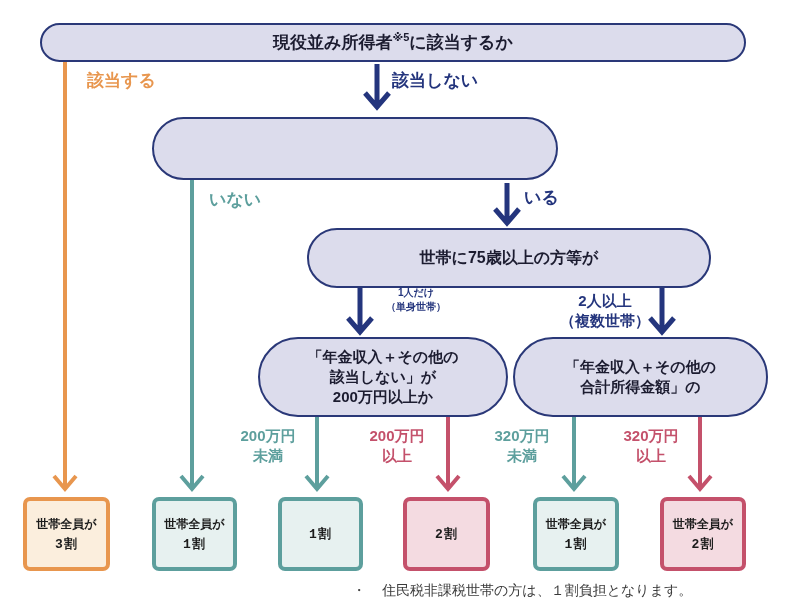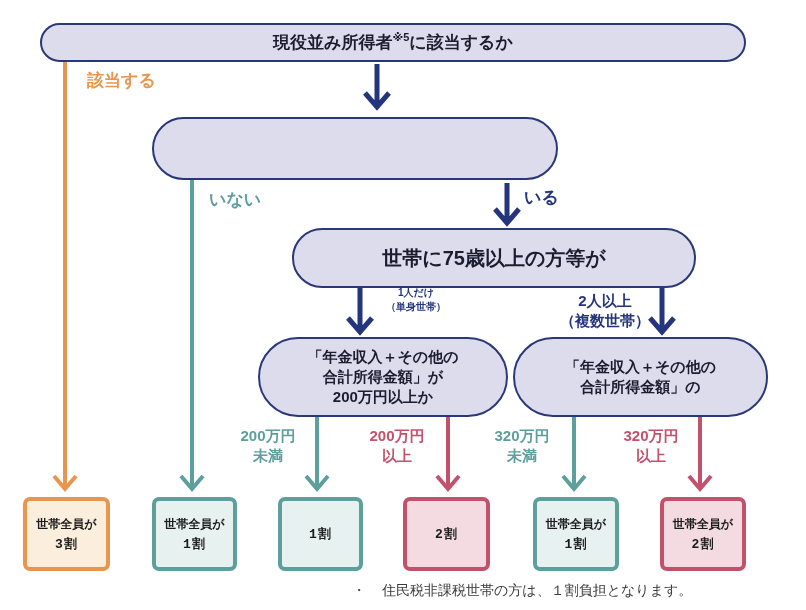--- a/index.html
+++ b/index.html
@@ -60,36 +60,37 @@
     <path class="arrow red" d="M700,417 V489 M689,476 L700,489 L711,476"></path>
   </svg>
 
   <div class="qnode" style="left:40px;top:23px;width:706px;height:39px;border-radius:20px;font-size:17px;">
     <div class="ln"><span>現役並み所得者</span><sup class="note-ref">※5</sup><span>に該当するか</span></div>
   </div>
 
   <div class="qnode" style="left:152px;top:117px;width:406px;height:63px;border-radius:32px;font-size:16px;">
   </div>
 
-  <div class="qnode" style="left:292px;top:228px;width:404px;height:60px;border-radius:30px;font-size:20px;">
+  <div class="qnode" style="left:307px;top:228px;width:404px;height:60px;border-radius:30px;font-size:16px;">
     <div class="ln">世帯に75歳以上の方等が</div>
   </div>
 
   <div class="qnode" style="left:258px;top:337px;width:250px;height:80px;border-radius:40px;font-size:15px;">
     <div class="ln">「年金収入＋その他の</div>
-    <div class="ln">合計所得金額」が</div>
+    <div class="ln">該当しない」が</div>
     <div class="ln">200万円以上か</div>
   </div>
 
   <div class="qnode" style="left:513px;top:337px;width:255px;height:80px;border-radius:40px;font-size:15px;">
     <div class="ln">「年金収入＋その他の</div>
     <div class="ln">合計所得金額」の</div>
   </div>
 
   <div class="blabel c-orange" style="left:87px;top:70px;font-size:17px;">該当する</div>
+  <div class="blabel c-navy" style="left:392px;top:70px;font-size:17px;">該当しない</div>
   <div class="blabel c-teal" style="left:209px;top:189px;font-size:17px;">いない</div>
   <div class="blabel c-navy" style="left:524px;top:187px;font-size:17px;">いる</div>
 
   <div class="blabel c-navy center" style="left:416px;top:286px;font-size:10px;">
     <div>1人だけ</div>
     <div>（単身世帯）</div>
   </div>
   <div class="blabel c-navy center" style="left:605px;top:291px;font-size:15px;">
     <div>2人以上</div>
     <div>（複数世帯）</div>

